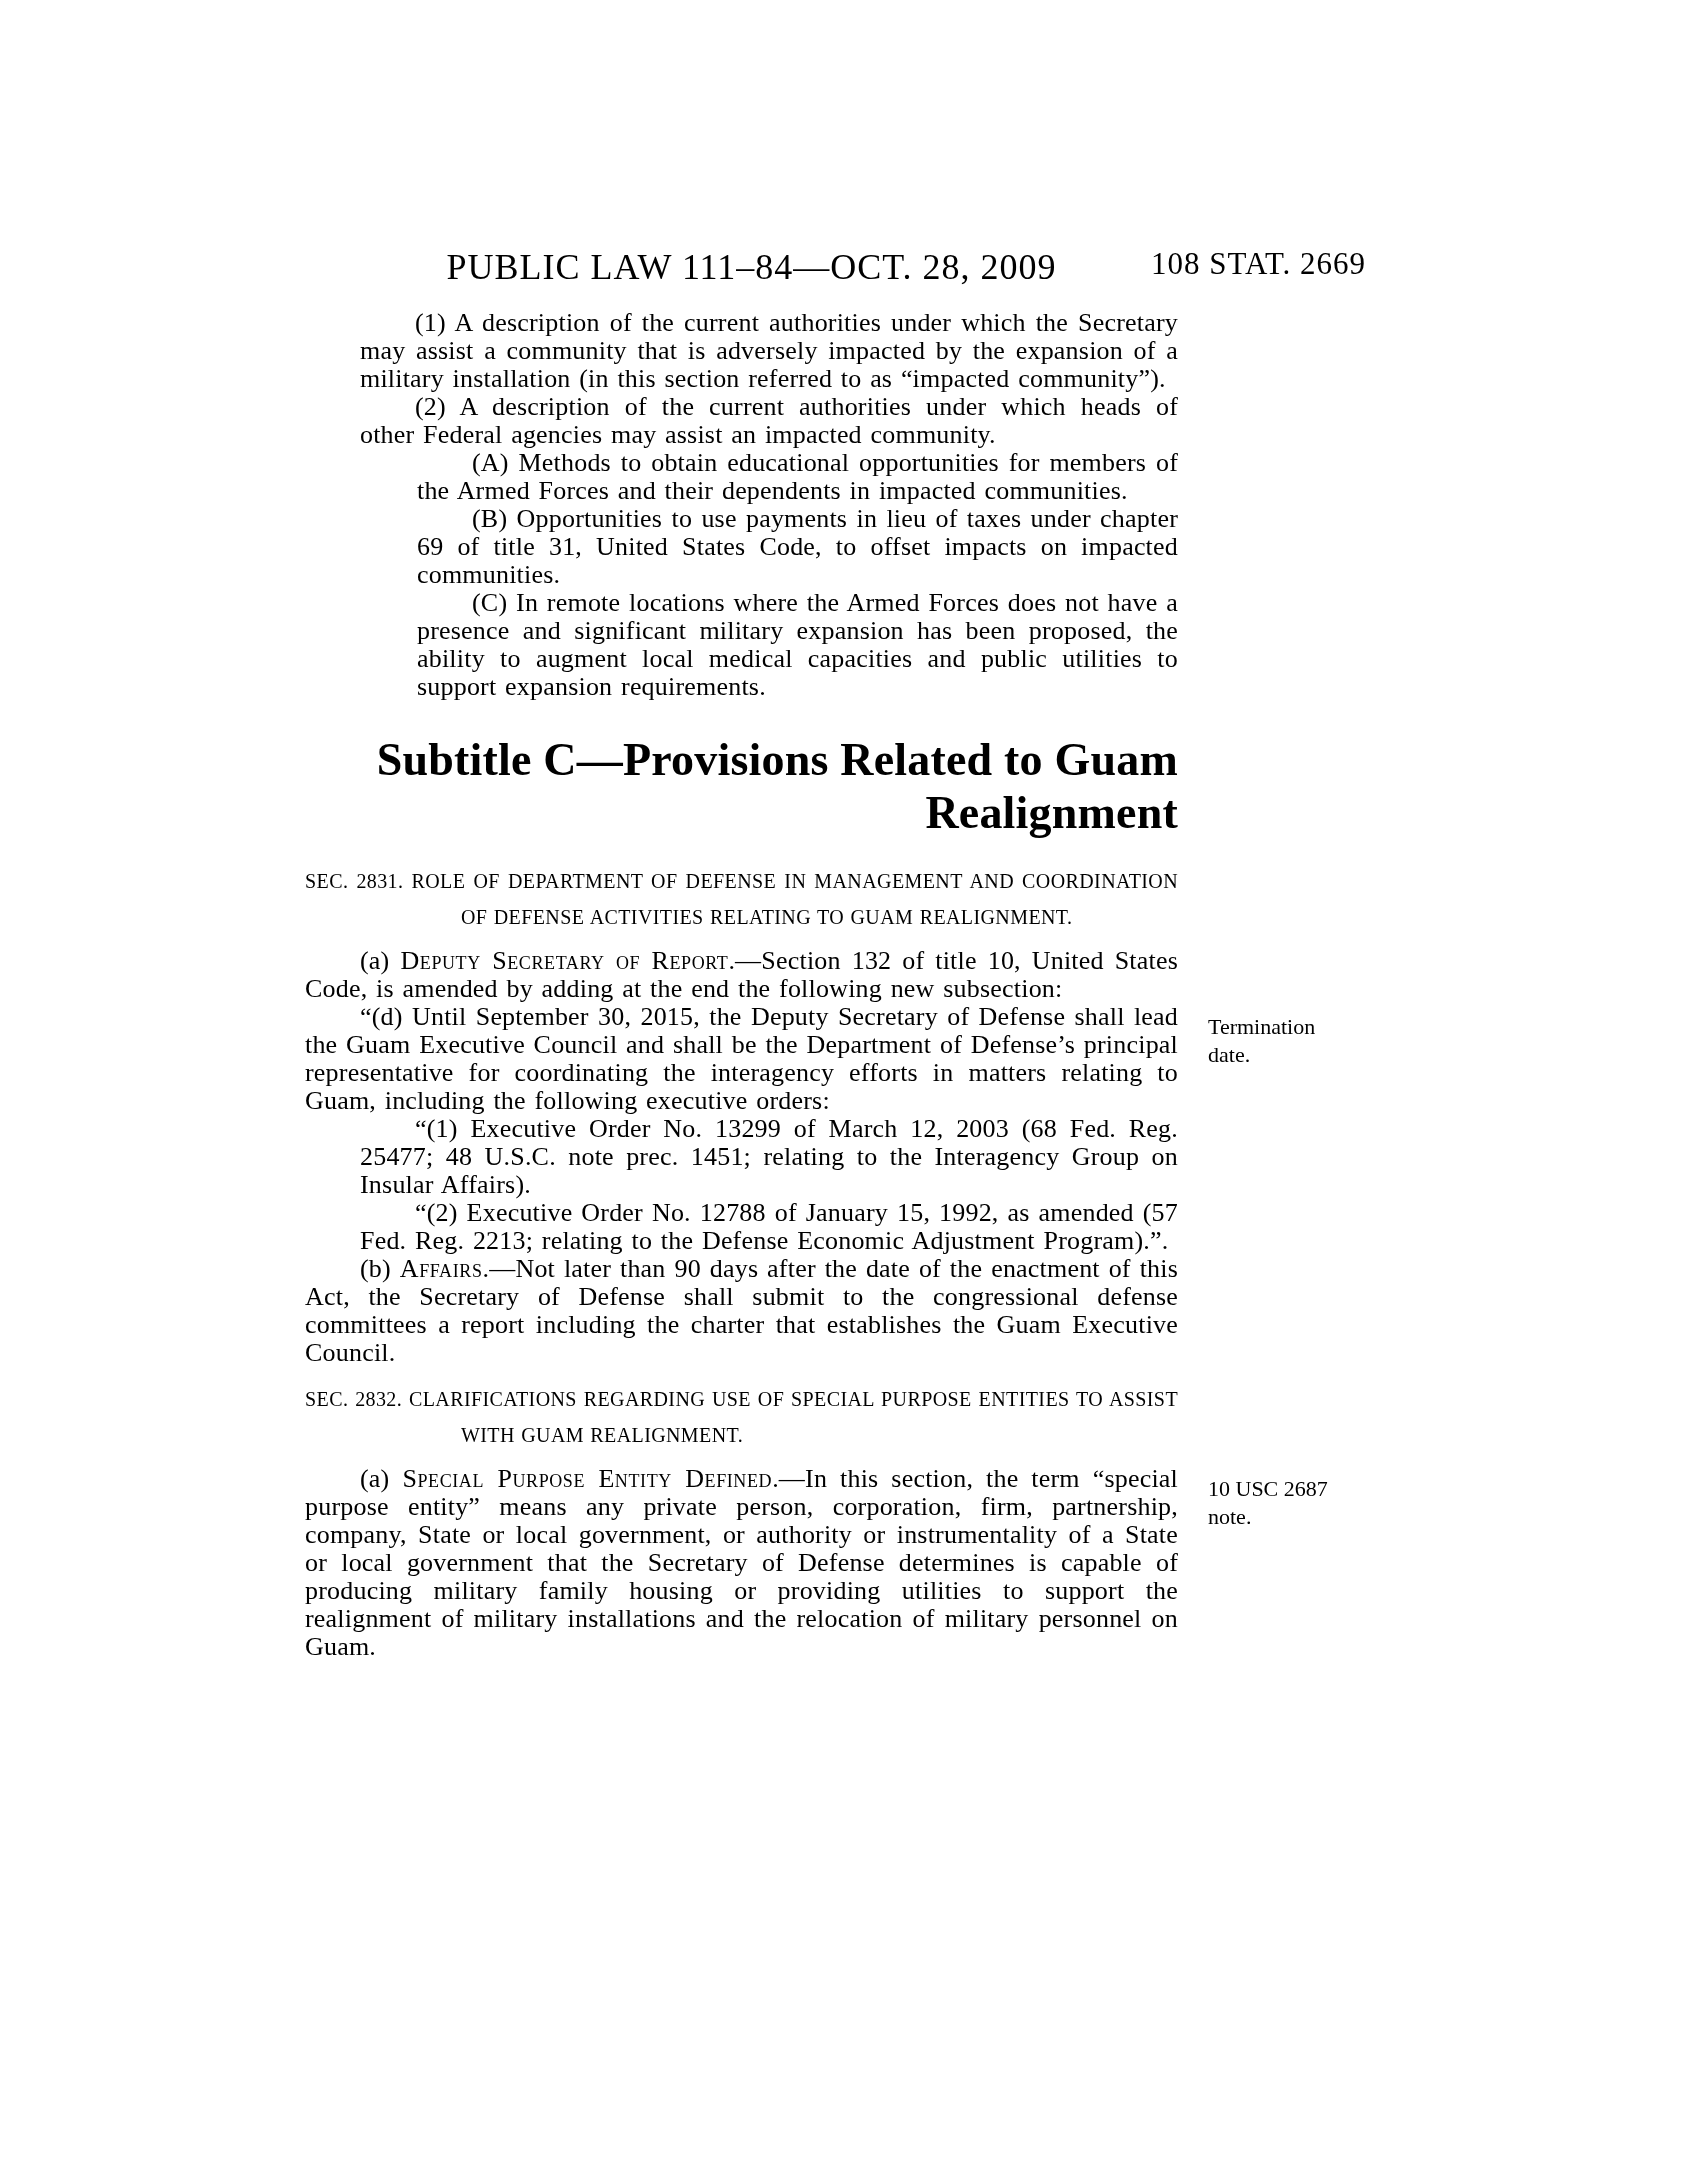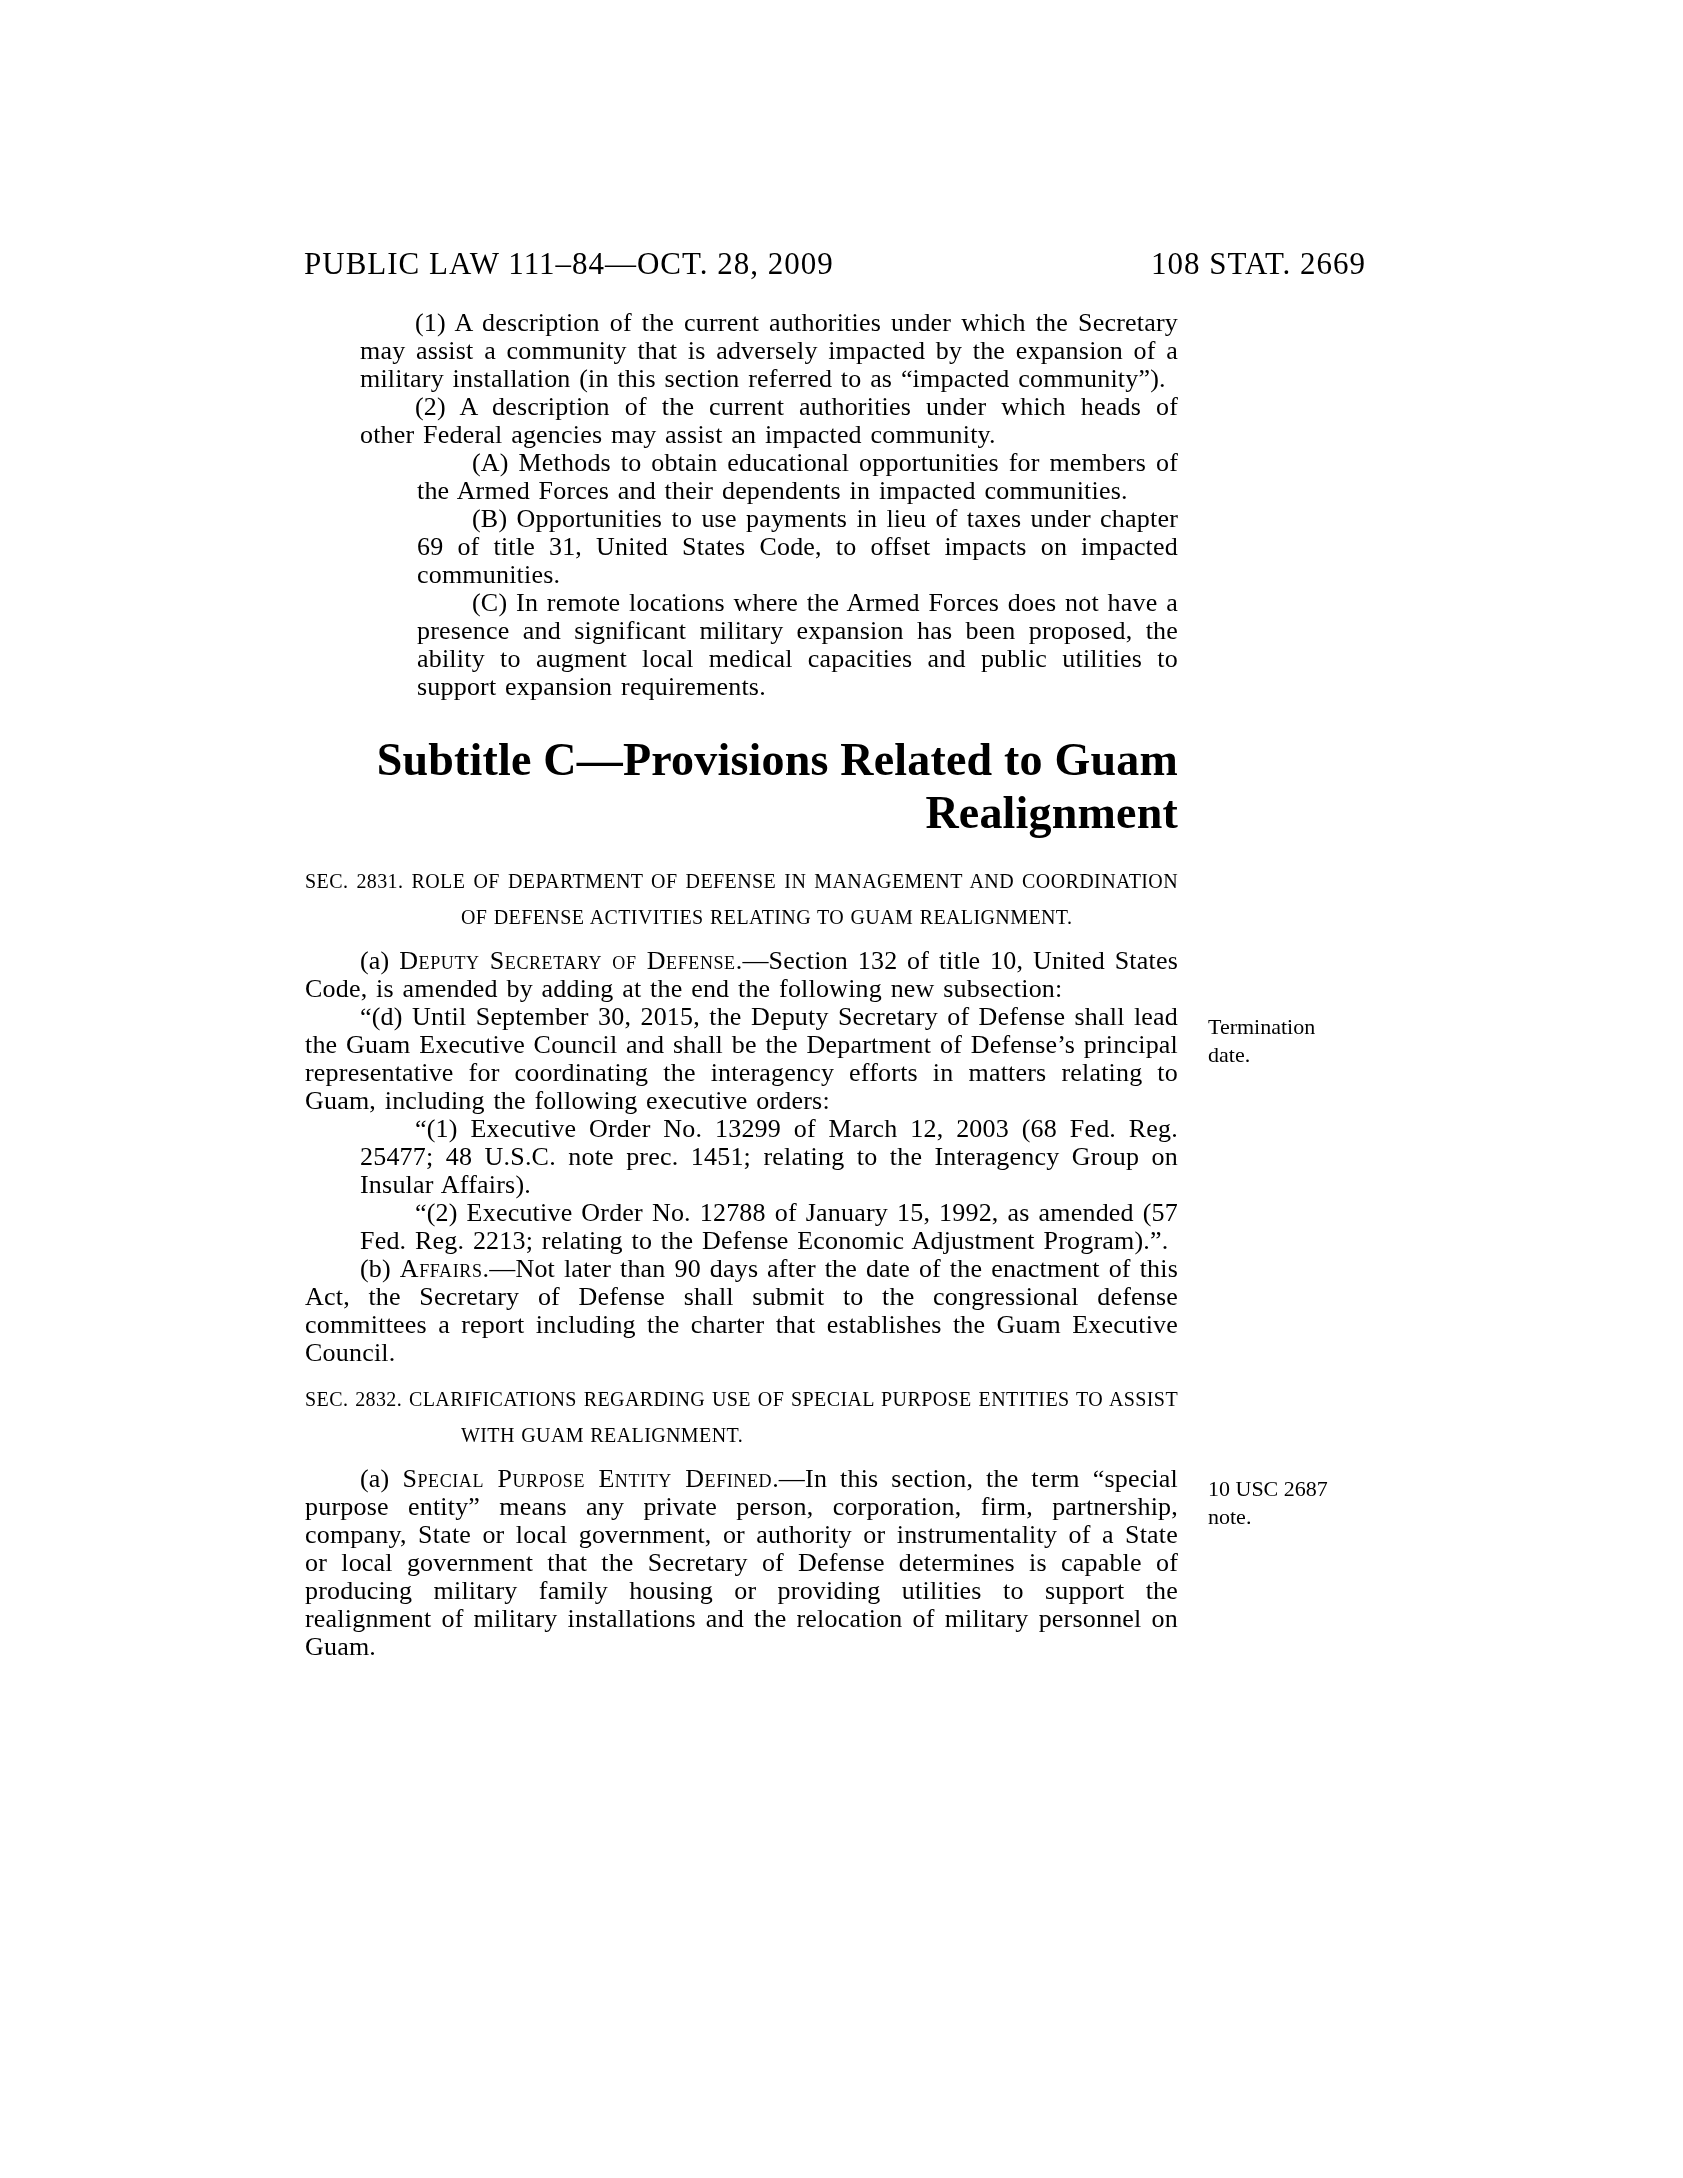--- a/index.html
+++ b/index.html
@@ -7,24 +7,25 @@
     position: relative;
     width: 1683px;
     height: 2178px;
     background: #ffffff;
     font-family: "Liberation Serif", "DejaVu Serif", serif;
     color: #000000;
     overflow: hidden;
   }
   .header-title {
     position: absolute;
-    left: 304px;
+    left: 315px;
     top: 246px;
     width: 873px;
-    font-size: 31px;
+    text-align: center;
+    font-size: 36px;
     letter-spacing: 1px;
     white-space: nowrap;
   }
   .stat-number {
     position: absolute;
     left: 1151px;
     top: 246px;
     font-size: 31px;
     letter-spacing: 1px;
     white-space: nowrap;
@@ -89,21 +90,21 @@
   <div class="header-title">PUBLIC LAW 111–84—OCT. 28, 2009</div>
   <div class="stat-number">108 STAT. 2669</div>
   <div class="body-col">
       <p class="para level-1"><span class="">(1) A description of the current authorities under which the Secretary may assist a community that is adversely impacted by the expansion of a military installation (in this section referred to as “impacted community”).</span></p>
       <p class="para level-1"><span class="">(2) A description of the current authorities under which heads of other Federal agencies may assist an impacted community.</span></p>
       <p class="para level-2"><span class="">(A) Methods to obtain educational opportunities for members of the Armed Forces and their dependents in impacted communities.</span></p>
       <p class="para level-2"><span class="">(B) Opportunities to use payments in lieu of taxes under chapter 69 of title 31, United States Code, to offset impacts on impacted communities.</span></p>
       <p class="para level-2"><span class="">(C) In remote locations where the Armed Forces does not have a presence and significant military expansion has been proposed, the ability to augment local medical capacities and public utilities to support expansion requirements.</span></p>
       <h1 class="subtitle">Subtitle C—Provisions Related to Guam<br>Realignment</h1>
       <h2 class="sec-heading"><span class="">SEC. 2831. ROLE OF DEPARTMENT OF DEFENSE IN MANAGEMENT AND COORDINATION OF DEFENSE ACTIVITIES RELATING TO GUAM REALIGNMENT.</span></h2>
-      <p class="para level-0"><span class="">(a) </span><span class="sc">Deputy Secretary of Defense</span><span class="">.—Section 132 of title 10, United States Code, is amended by adding at the end the following new subsection:</span></p>
+      <p class="para level-0"><span class="">(a) </span><span class="sc">Deputy Secretary of Report</span><span class="">.—Section 132 of title 10, United States Code, is amended by adding at the end the following new subsection:</span></p>
       <p class="para level-0" style="position: relative;"><span class="">“(d) Until September 30, 2015, the Deputy Secretary of Defense shall lead the Guam Executive Council and shall be the Department of Defense’s principal representative for coordinating the interagency efforts in matters relating to Guam, including the following executive orders:</span><span class="margin-note">Termination date.</span></p>
       <p class="para level-1"><span class="">“(1) Executive Order No. 13299 of March 12, 2003 (68 Fed. Reg. 25477; 48 U.S.C. note prec. 1451; relating to the Interagency Group on Insular Affairs).</span></p>
       <p class="para level-1"><span class="">“(2) Executive Order No. 12788 of January 15, 1992, as amended (57 Fed. Reg. 2213; relating to the Defense Economic Adjustment Program).”.</span></p>
       <p class="para level-0"><span class="">(b) </span><span class="sc">Affairs</span><span class="">.—Not later than 90 days after the date of the enactment of this Act, the Secretary of Defense shall submit to the congressional defense committees a report including the charter that establishes the Guam Executive Council.</span></p>
       <h2 class="sec-heading"><span class="">SEC. 2832. CLARIFICATIONS REGARDING USE OF SPECIAL PURPOSE ENTITIES TO ASSIST WITH GUAM REALIGNMENT.</span></h2>
       <p class="para level-0" style="position: relative;"><span class="">(a) </span><span class="sc">Special Purpose Entity Defined</span><span class="">.—In this section, the term “special purpose entity” means any private person, corporation, firm, partnership, company, State or local government, or authority or instrumentality of a State or local government that the Secretary of Defense determines is capable of producing military family housing or providing utilities to support the realignment of military installations and the relocation of military personnel on Guam.</span><span class="margin-note">10 USC 2687 note.</span></p>
     </div>
 </div>
 
 

